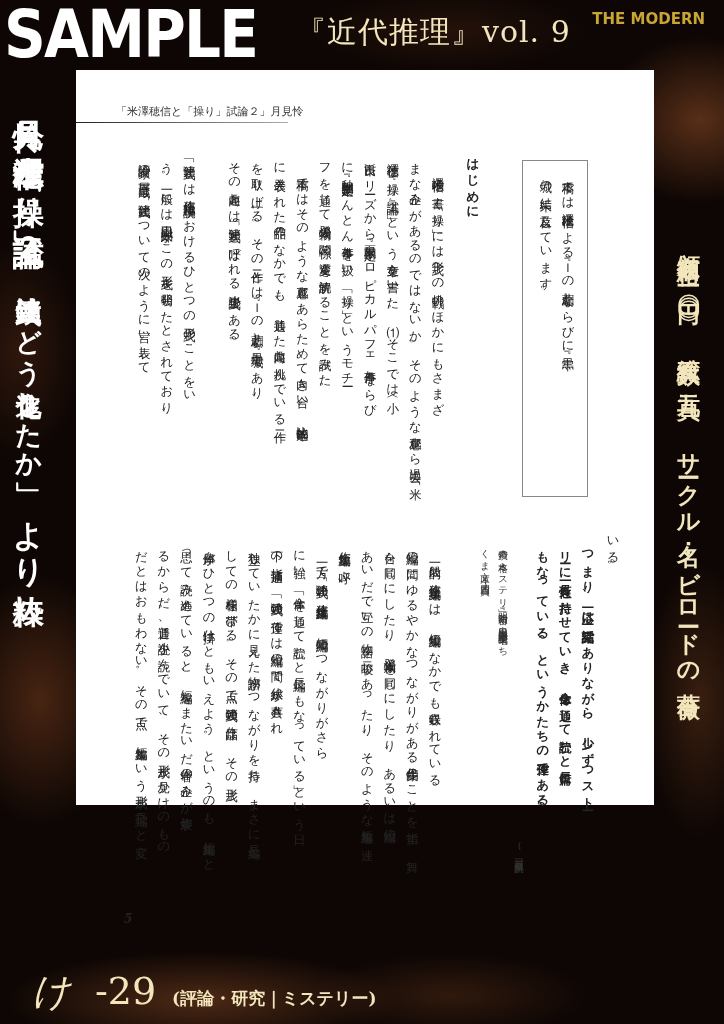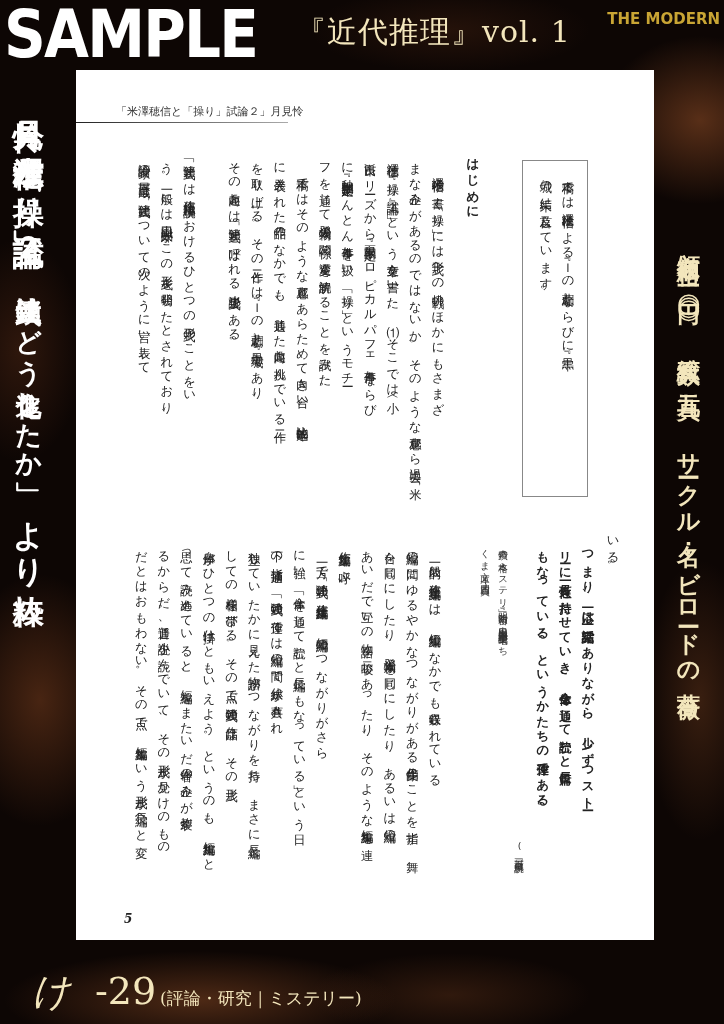--- a/index.html
+++ b/index.html
@@ -25,26 +25,26 @@
     font-family:"DejaVu Sans", sans-serif; font-weight:900;
     font-size:66px; letter-spacing:-2px; line-height:66px;
     transform:scaleY(1.0) scaleX(0.88); transform-origin:left top;
   }
   .mag-title {
     position:absolute; left:296px; top:12px; color:#f3e6bc;
     font-family:"DejaVu Serif", serif; font-size:30px; line-height:40px;
     letter-spacing:1px;
   }
   .mag-en {
-    position:absolute; right:4px; top:10px; text-align:left; color:#c9a534;
+    position:absolute; right:19px; top:10px; text-align:left; color:#c9a534;
     font-family:"DejaVu Sans", sans-serif; font-weight:bold; font-size:15px;
     line-height:18px; letter-spacing:0;
   }
   .page {
-    position:absolute; left:76px; top:70px; width:578px; height:870px;
+    position:absolute; left:76px; top:70px; width:578px; height:735px;
     background:#ffffff;
   }
   .running-head {
     position:absolute; left:40px; top:34px; font-size:11px; color:#333;
     font-family:"DejaVu Serif", serif;
   }
   .head-rule {
     position:absolute; left:0; top:52px; width:212px; height:1px;
     background:linear-gradient(to right,#222,#aaa);
   }
@@ -92,29 +92,29 @@
     color:#f3e6bc; font-family:"DejaVu Serif", serif; font-weight:bold;
     font-size:23px; letter-spacing:3px; white-space:nowrap;
   }
   .footer {
     position:absolute; left:14px; top:966px; color:#f3e6bc;
     font-family:"DejaVu Serif", serif; white-space:nowrap; display:flex; align-items:baseline;
   }
   .footer .event { font-size:27px; letter-spacing:0; }
   .footer .booth-kana { font-size:38px; font-style:italic; margin-left:18px; }
   .footer .booth-num { font-size:38px; margin-left:24px; }
-  .footer .genre { font-size:17px; margin-left:4px; }
+  .footer .genre { font-size:17px; margin-left:16px;font-weight:bold; }
 </style>
 </head>
 <body>
 
 <div class="bg"></div>
 
 <div class="sample">SAMPLE</div>
-<div class="mag-title">『近代推理』vol. 1</div>
+<div class="mag-title">『近代推理』vol. 9</div>
 <div class="mag-en">
   <div style="text-transform:uppercase;">The Modern</div>
 </div>
 
 <div class="left-title">
   <span>月見怜</span>　<span>「米澤穂信と「操り」試論２</span><span class="small">—連鎖式はどう進化したか」</span>　<span>より抜粋</span>
 </div>
 
 <div class="right-info" style="left:674px;">
   <span>頒布価格　一〇〇〇円</span>　　<span>総頁数　九二頁</span>　　<span>サークル名：ビロードの薔薇</span>

